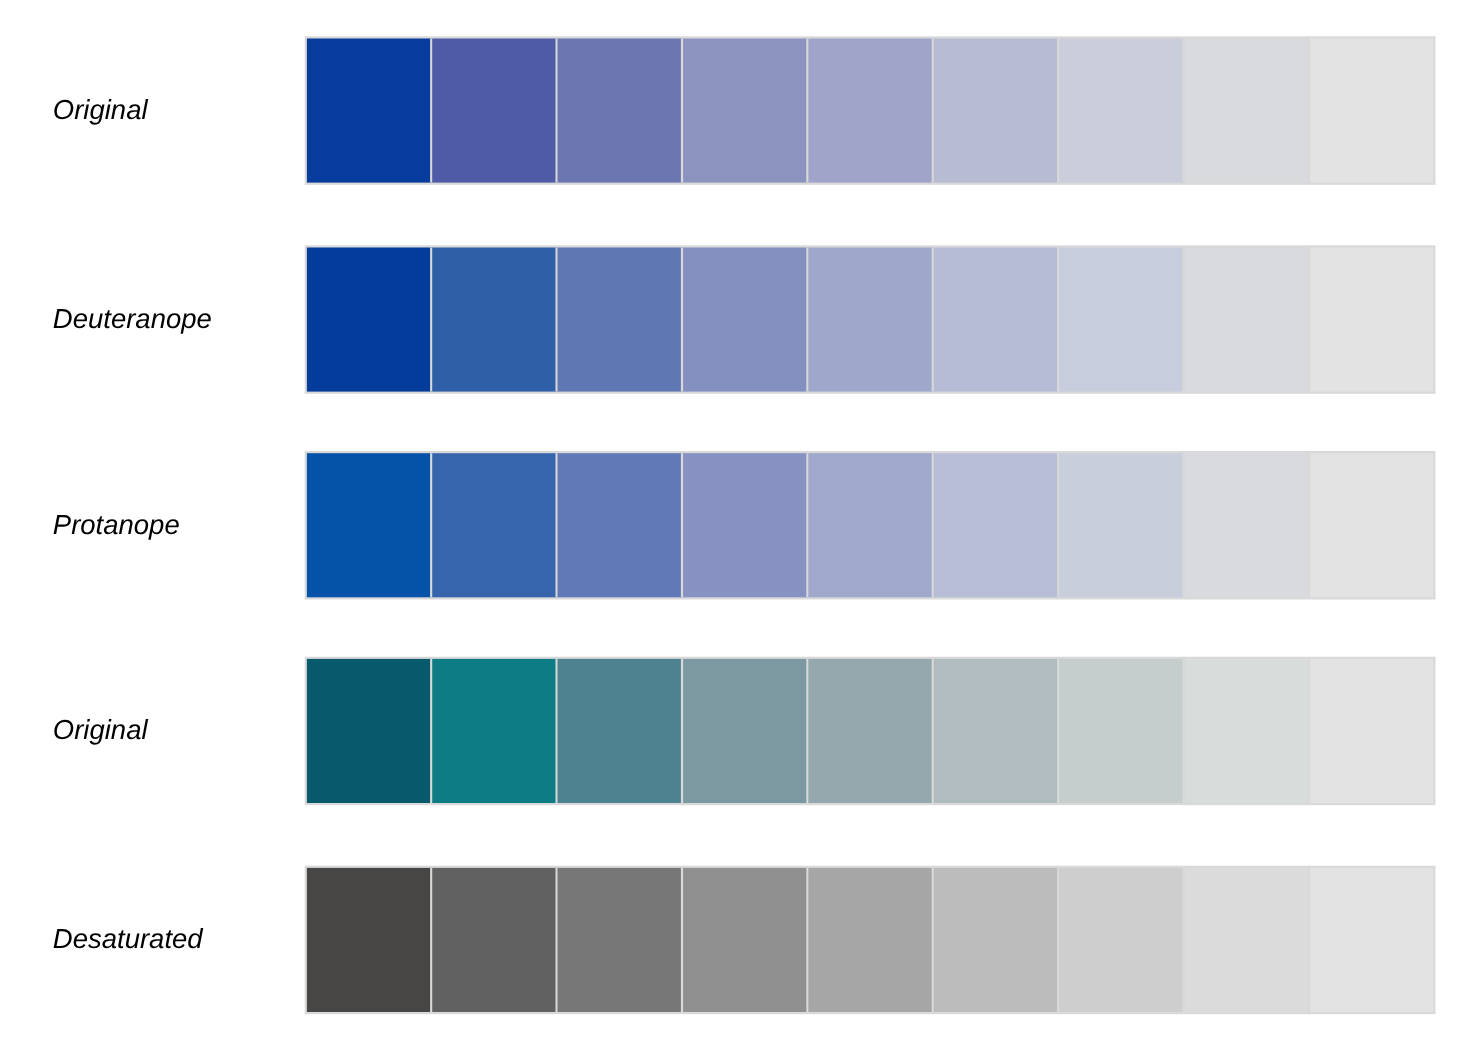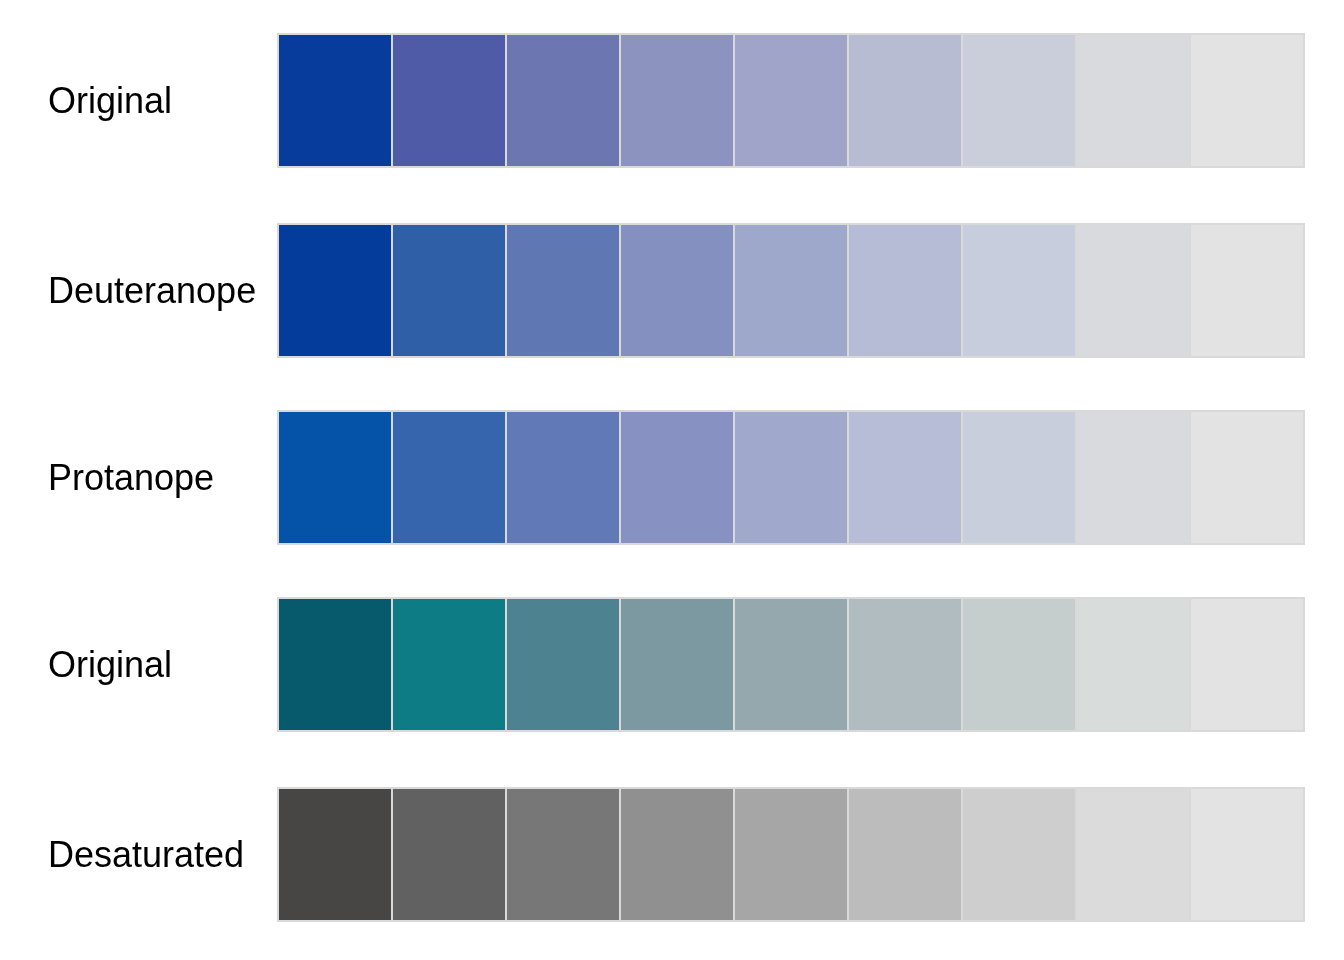--- a/index.html
+++ b/index.html
@@ -30,25 +30,26 @@
 
   .row-label {
     position: absolute;
     left: 48px;
     top: 0;
     width: 215px;
     height: 135px;
     display: flex;
     align-items: center;
     justify-content: flex-start;
-    font-size: 36px;
+    font-size: 25px;
     line-height: 1;
     color: #000000;
     white-space: nowrap;
     letter-spacing: 0px;
+    font-style: italic;
   }
 
   .swatch-strip {
     position: absolute;
     left: 277px;
     top: 0;
     width: 1028px;
     height: 135px;
     display: flex;
     flex-direction: row;

